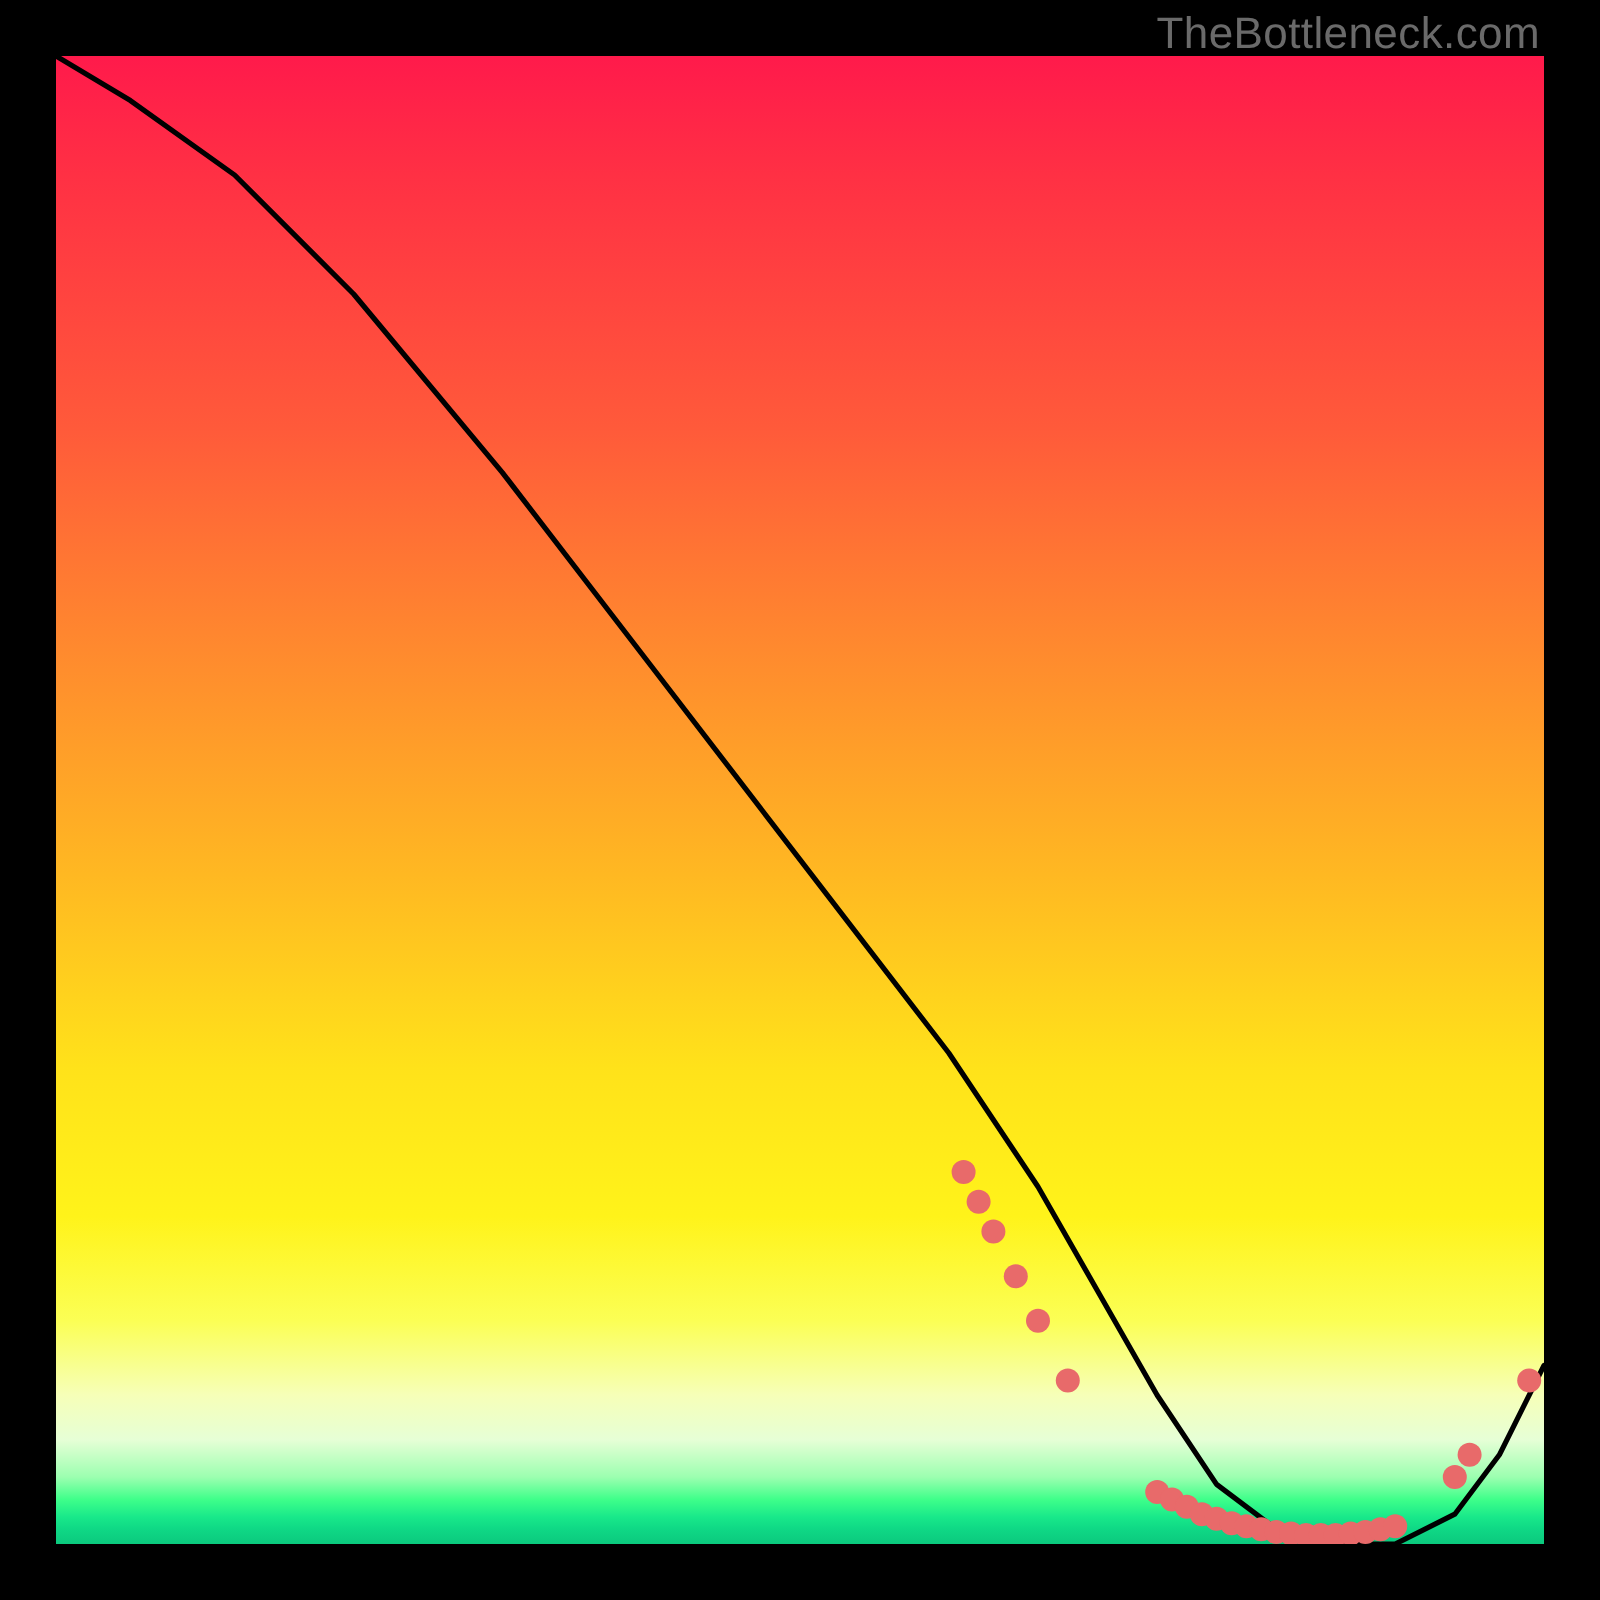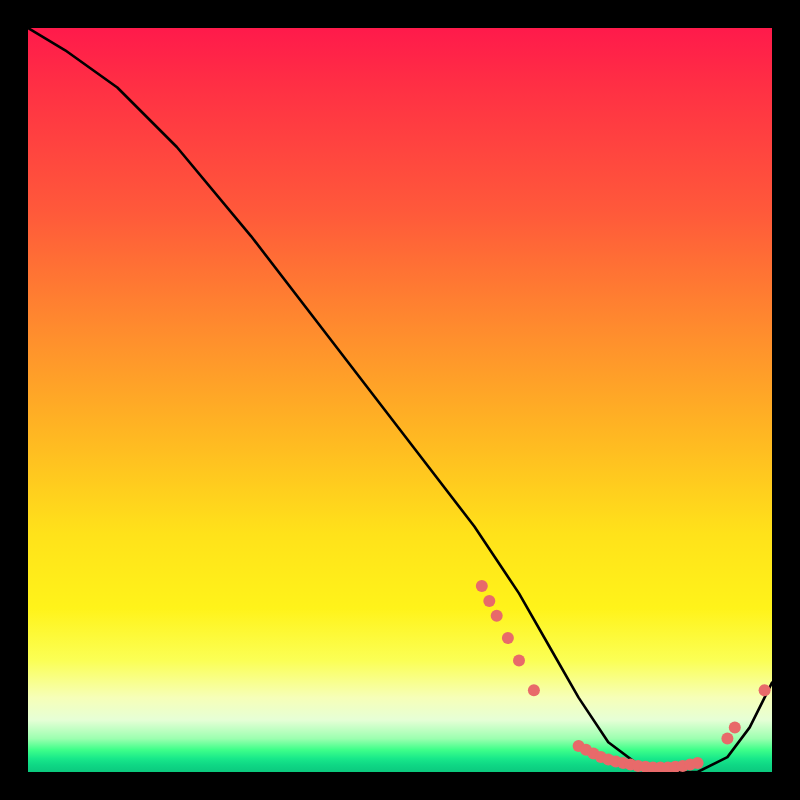--- a/index.html
+++ b/index.html
@@ -57,20 +57,21 @@
     left: 0;
     top: 0;
     width: 744px;
     height: 744px;
   }
 </style>
 </head>
 <body>
 
 <div class="frame">
+  <div class="watermark">TheBottleneck.com</div>
   <div class="plot">
     <svg class="curve" viewBox="0 0 744 744" preserveAspectRatio="none">
       <path id="curve-path" fill="none" stroke="#000" stroke-width="2.6" stroke-linecap="round" stroke-linejoin="round" d="M0.0 0.0 L37.2 22.3 L89.3 59.5 L148.8 119.0 L223.2 208.3 L297.6 305.0 L372.0 401.8 L446.4 498.5 L491.0 565.4 L520.8 617.5 L550.6 669.6 L580.3 714.2 L610.1 736.6 L639.8 744.0 L669.6 744.0 L699.4 729.1 L721.7 699.4 L744.0 654.7"></path>
       <g id="markers">
           <circle cx="453.8" cy="558.0" r="6" fill="#e86a6a"></circle>
           <circle cx="461.3" cy="572.9" r="6" fill="#e86a6a"></circle>
           <circle cx="468.7" cy="587.8" r="6" fill="#e86a6a"></circle>
           <circle cx="479.9" cy="610.1" r="6" fill="#e86a6a"></circle>
           <circle cx="491.0" cy="632.4" r="6" fill="#e86a6a"></circle>
           <circle cx="505.9" cy="662.2" r="6" fill="#e86a6a"></circle>

